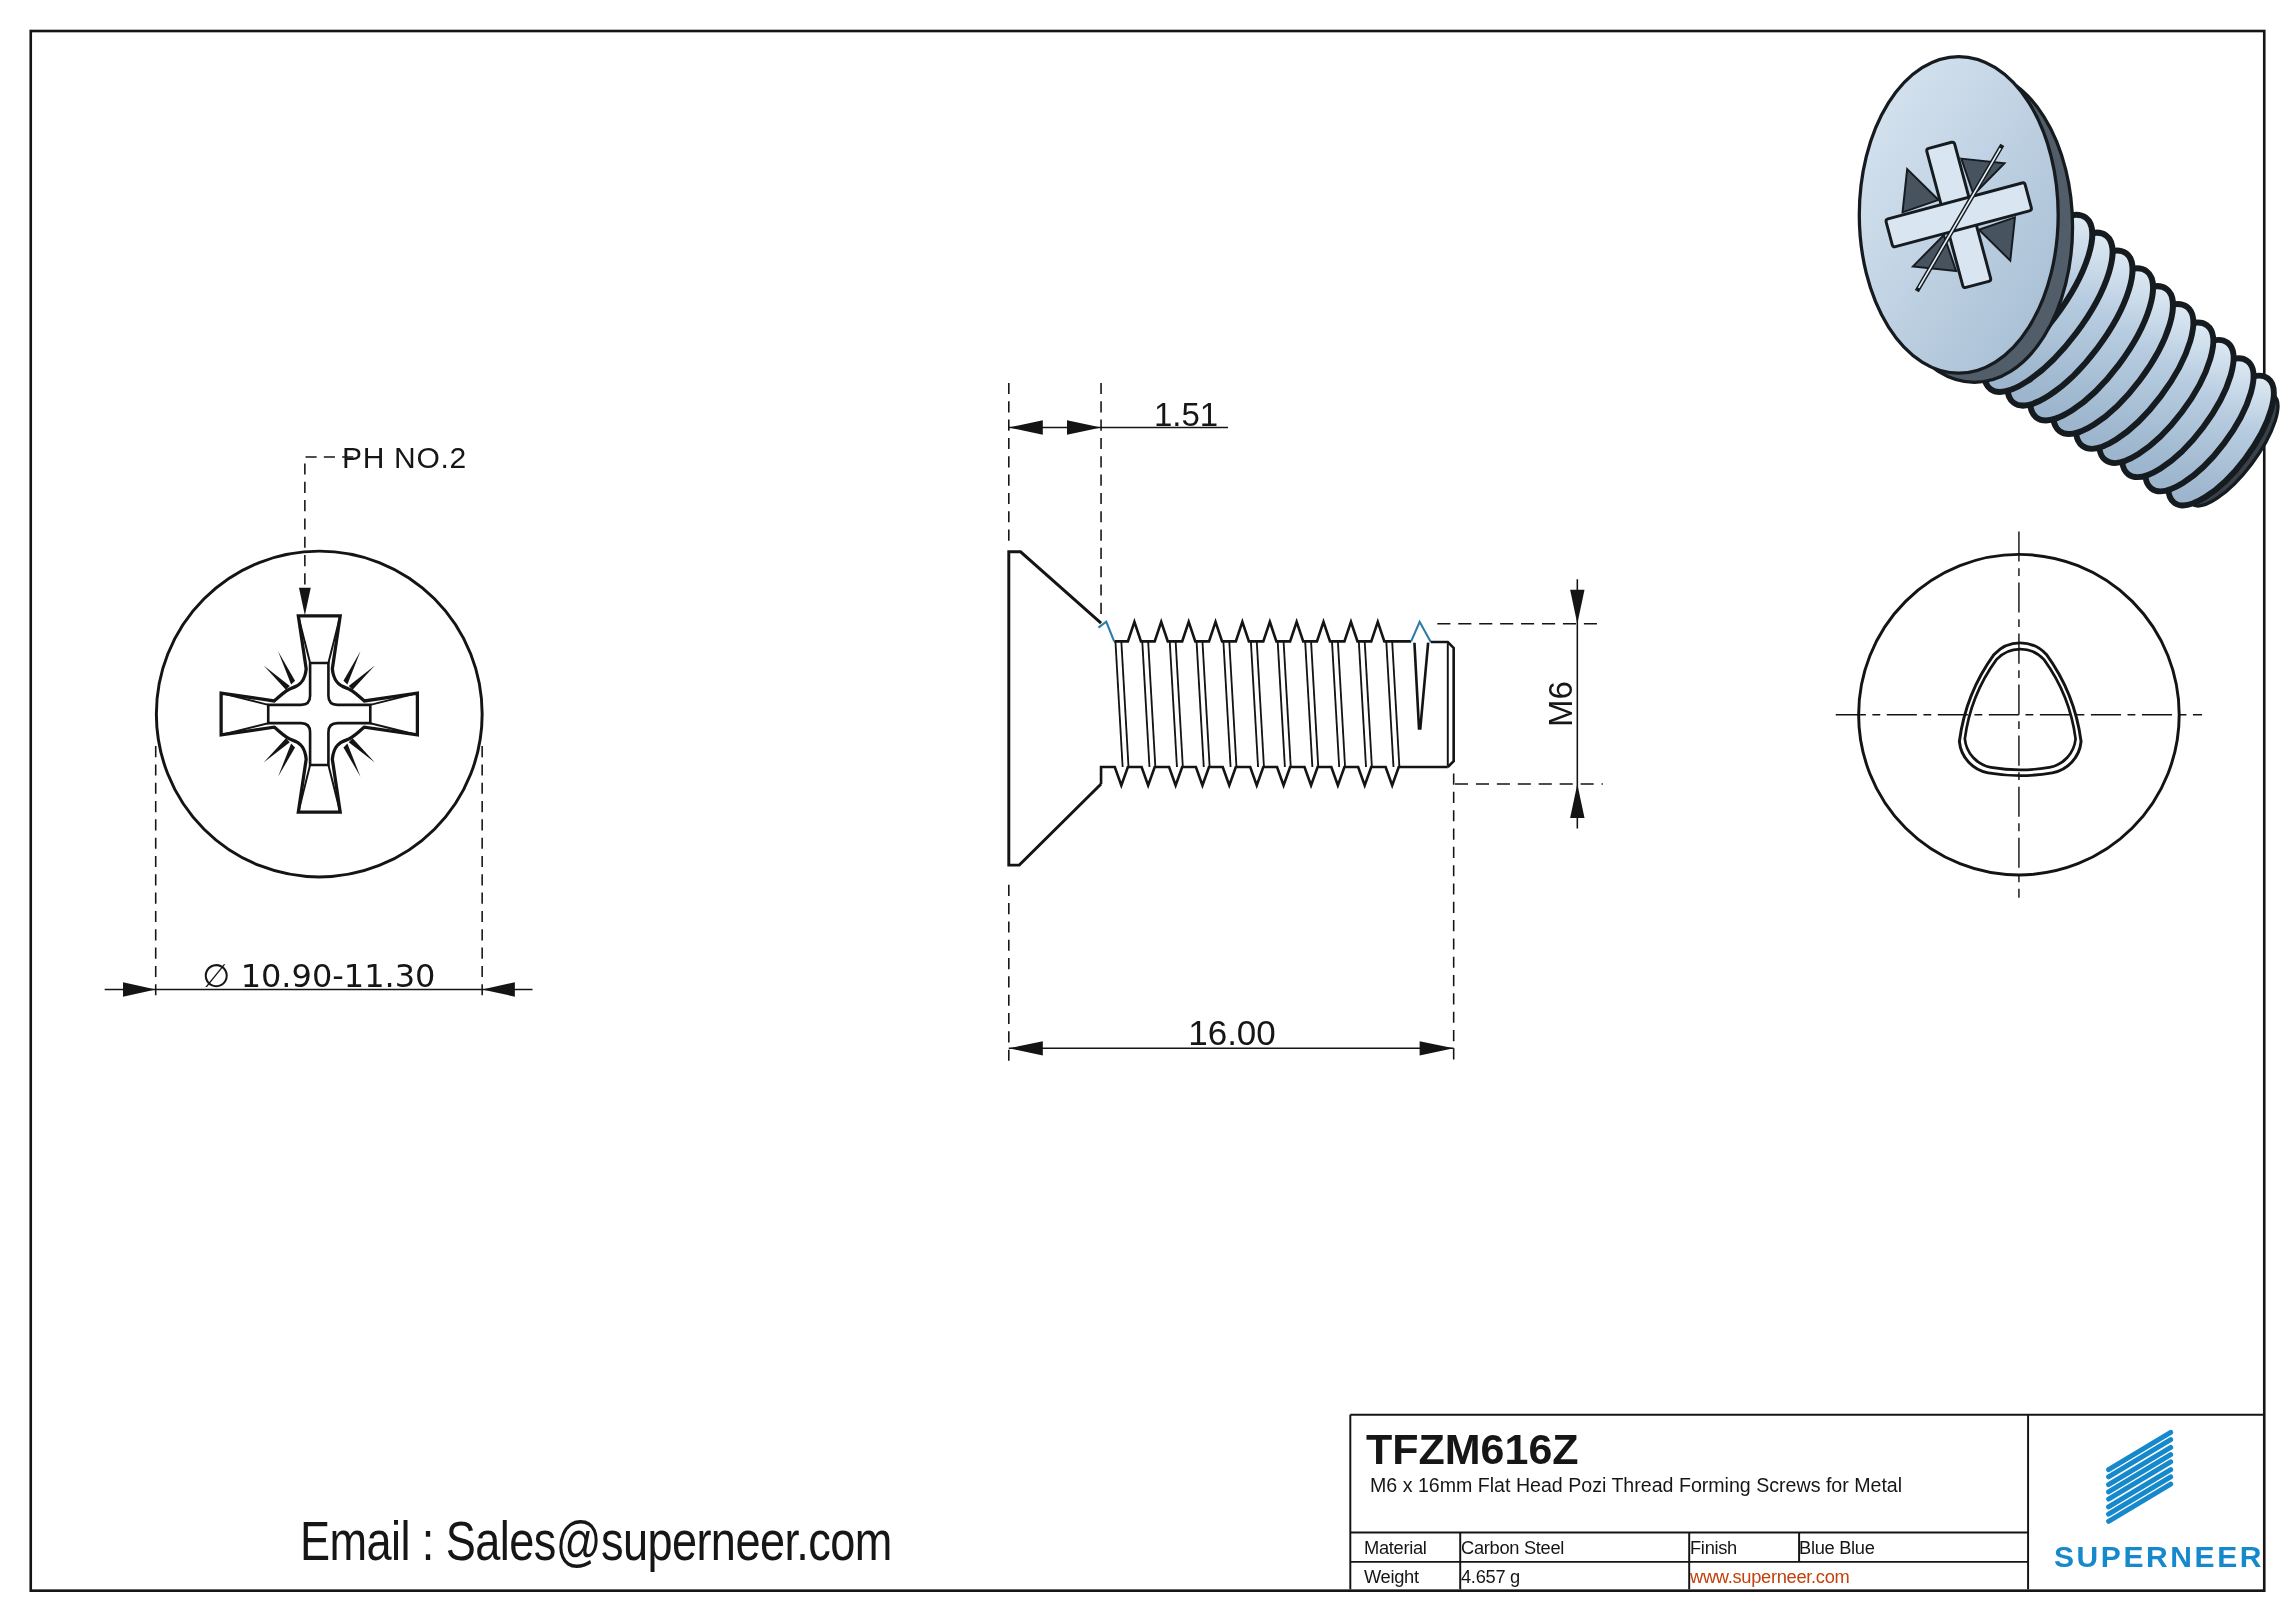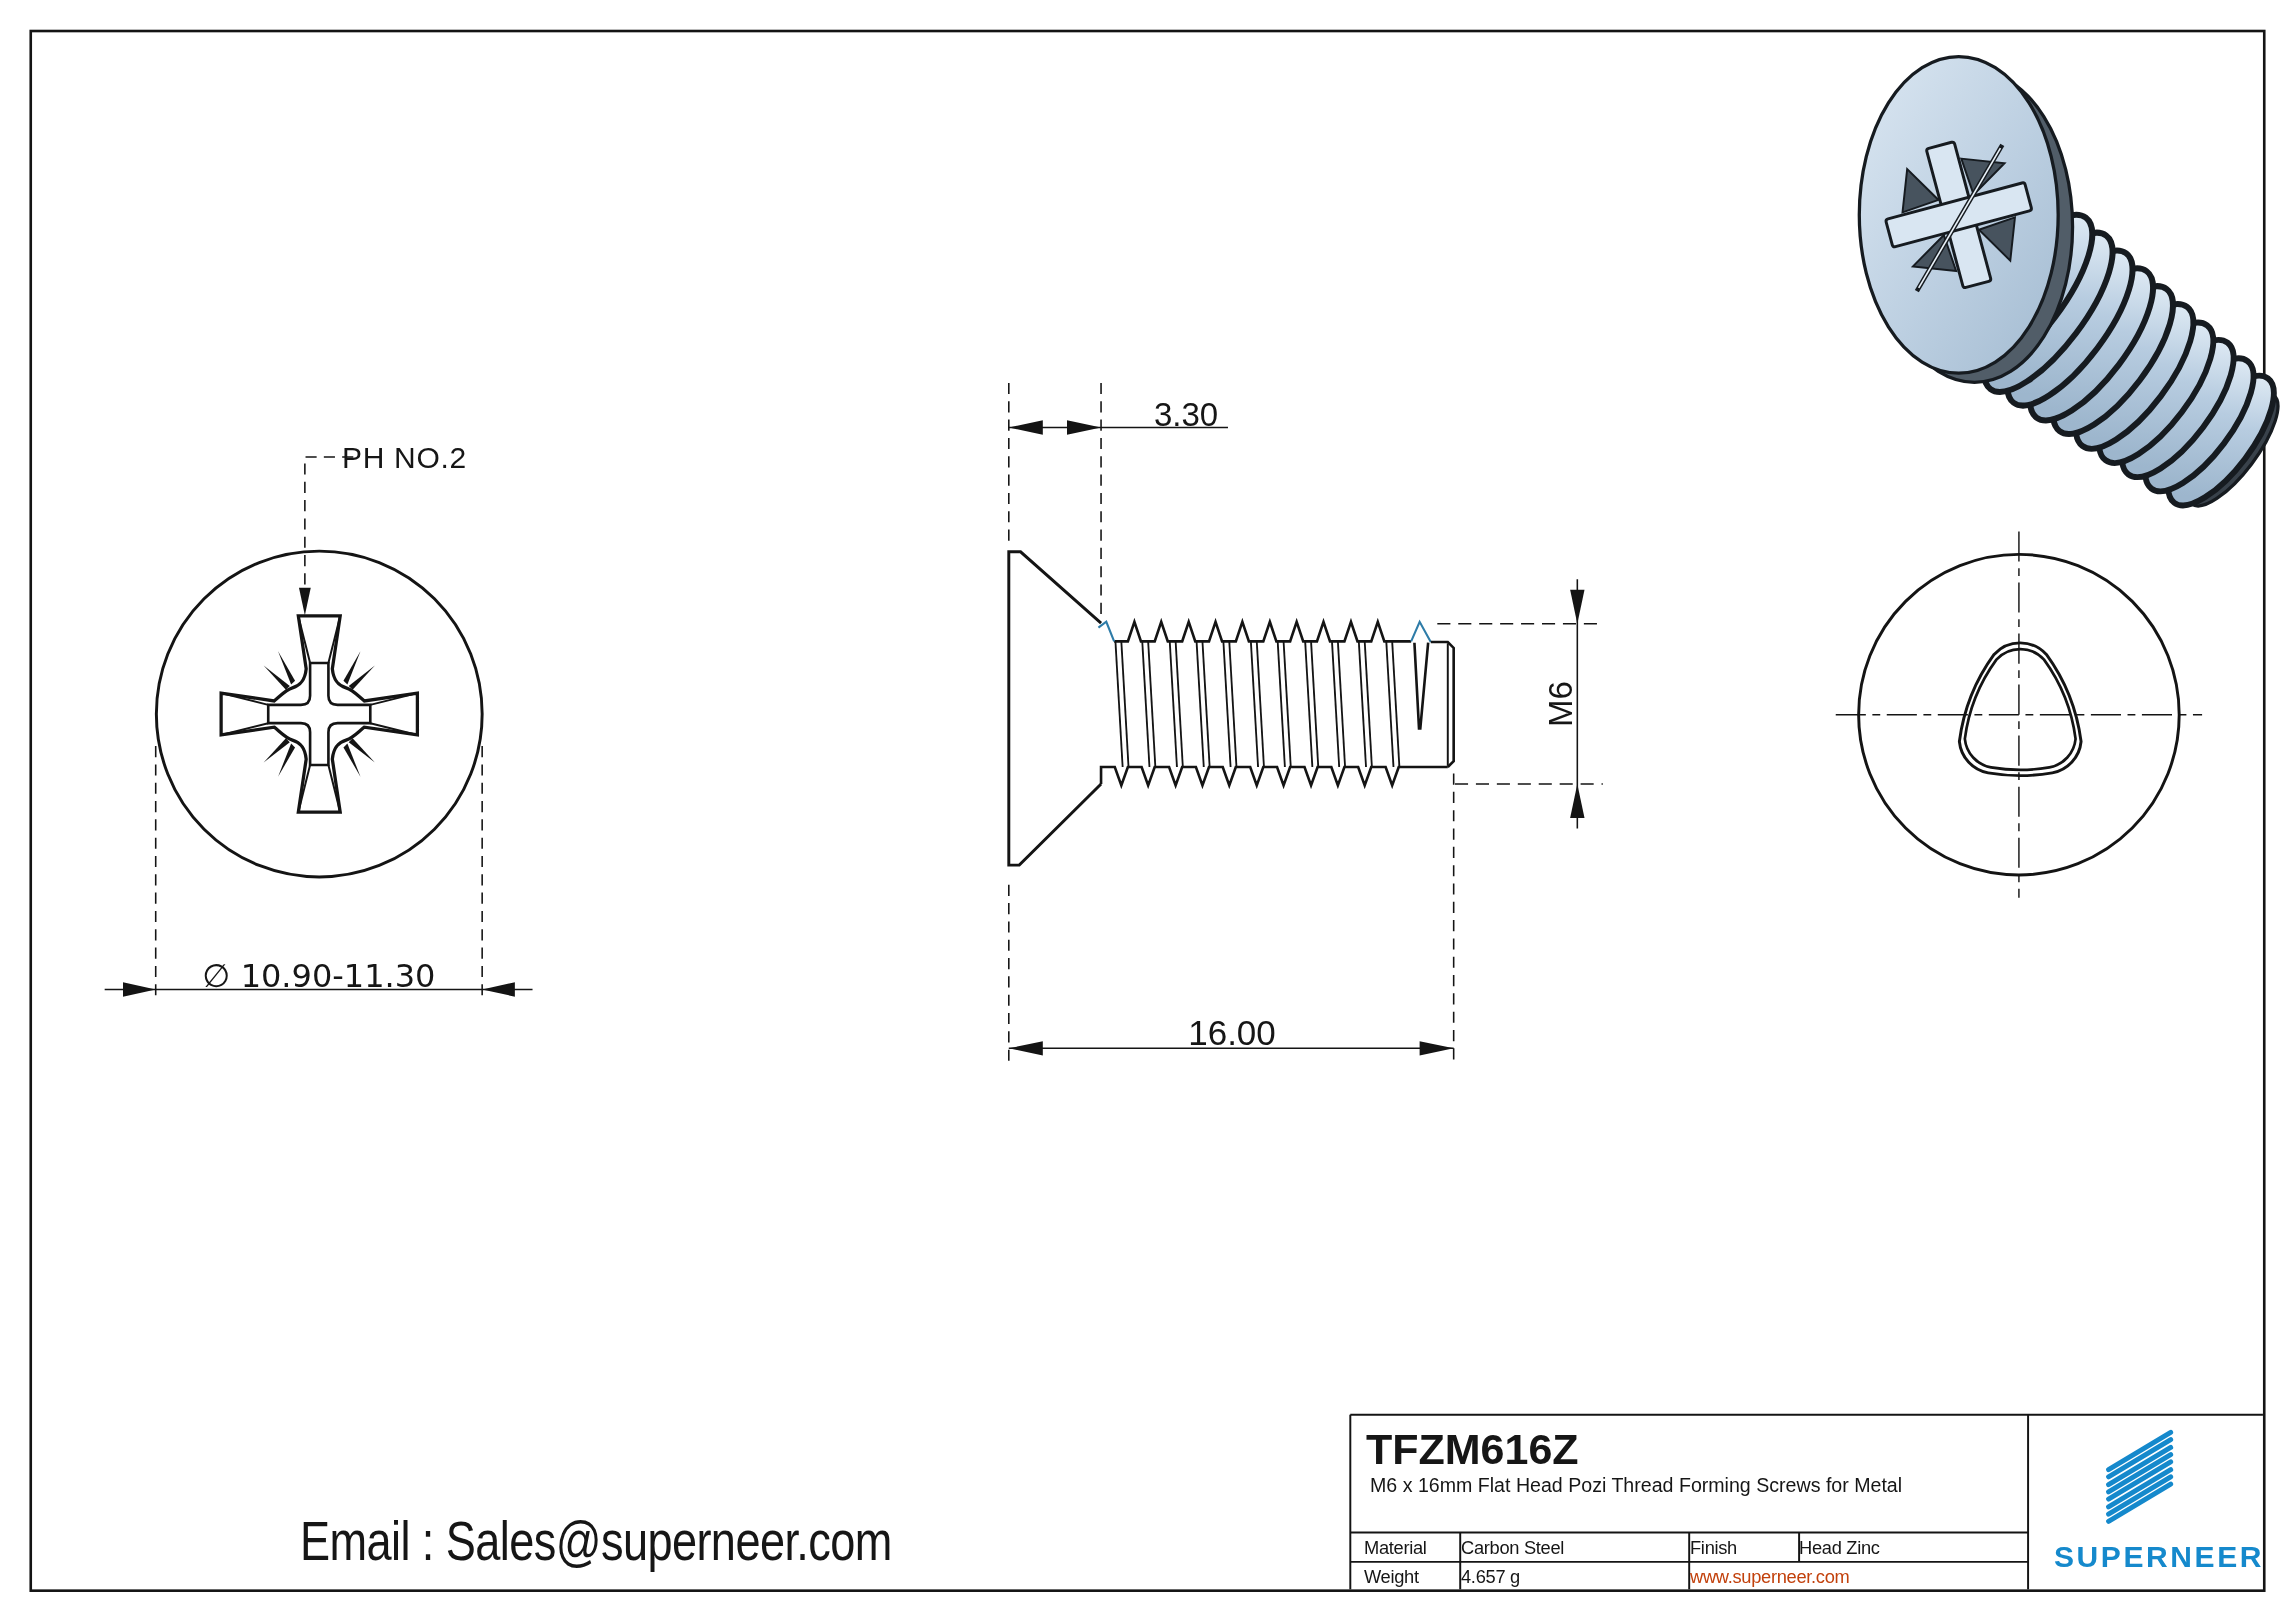--- a/index.html
+++ b/index.html
@@ -233,33 +233,33 @@
     <line x1="3223" y1="2291" x2="3318" y2="2234"></line>
     <line x1="3223" y1="2303" x2="3318" y2="2246"></line>
     <line x1="3223" y1="2314" x2="3318" y2="2257"></line>
     <line x1="3223" y1="2325" x2="3318" y2="2268"></line>
   </g>
 </svg>
 
 <div class="txt ph" style="left:342px;top:441px;">PH NO.2</div>
 <div class="txt dia-font ctr" style="left:319px;top:957px;">∅ 10.90-11.30</div>
 
-<div class="txt dim ctr" style="left:1186px;top:396px;">3.30</div>
+<div class="txt dim ctr" style="left:1186px;top:396px;">1.51</div>
 <div class="txt dim m6" style="left:1544px;top:687px;">M6</div>
 <div class="txt dim ctr" style="left:1232px;top:1013px;font-size:35px;">16.00</div>
 
 <div class="txt email" style="left:300px;top:1509px;">Email : Sales@superneer.com</div>
 
 <div class="txt tb-pn" style="left:1366px;top:1425px;">TFZM616Z</div>
 <div class="txt tb-desc" style="left:1370px;top:1474px;">M6 x 16mm Flat Head Pozi Thread Forming Screws for Metal</div>
 
 <div class="txt tb-cell" style="left:1364px;top:1533px;">Material</div>
 <div class="txt tb-cell cellc" style="left:1461px;top:1533px;width:229px;">Carbon Steel</div>
 <div class="txt tb-cell cellc" style="left:1690px;top:1533px;width:110px;">Finish</div>
-<div class="txt tb-cell cellc" style="left:1799px;top:1533px;width:229px;">Head Zinc</div>
+<div class="txt tb-cell cellc" style="left:1799px;top:1533px;width:229px;">Blue Blue</div>
 
 <div class="txt tb-cell3" style="left:1364px;top:1562px;">Weight</div>
 <div class="txt tb-cell3 cellc" style="left:1461px;top:1562px;width:229px;">4.657 g</div>
 <a class="txt tb-cell3 cellc link" style="left:1690px;top:1562px;width:339px;">www.superneer.com</a>
 
 <div class="txt brand" style="left:2029px;top:1540px;width:236px;">SUPERNEER</div>
 
 </div>
 
 

